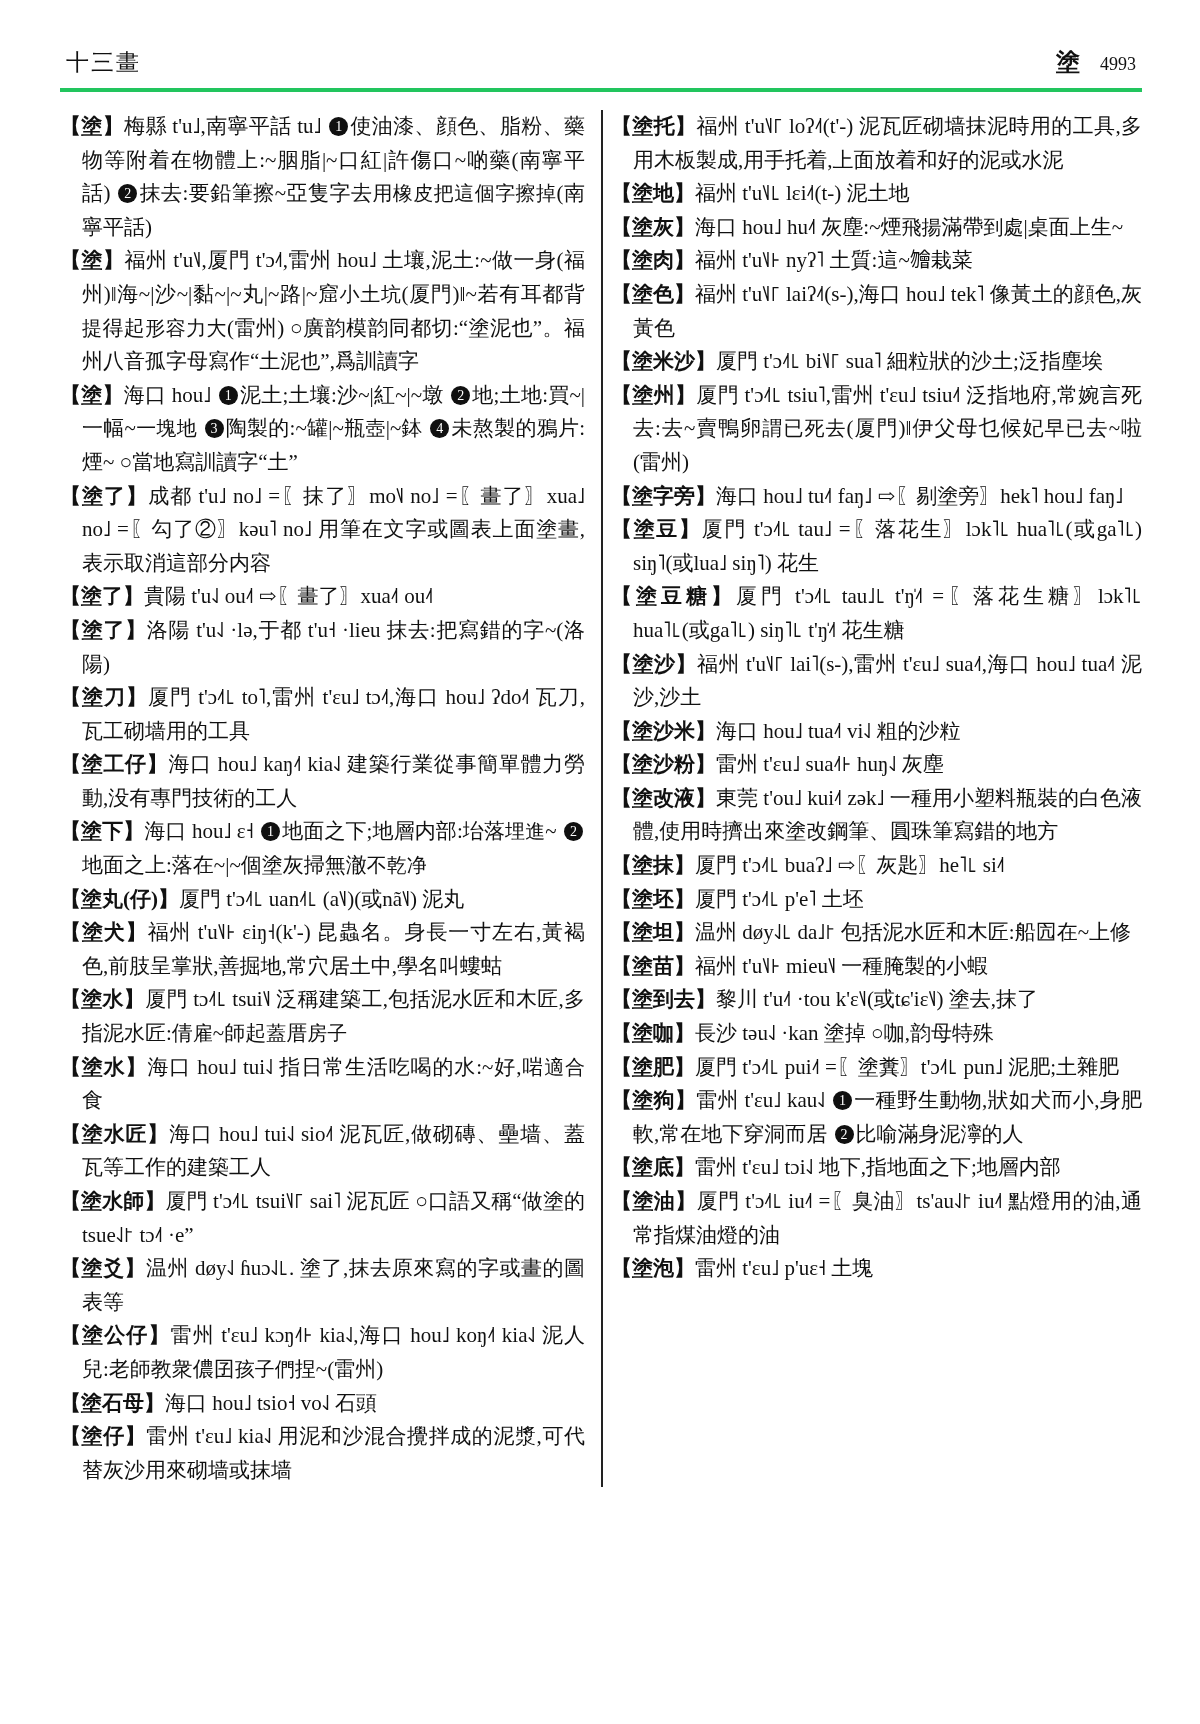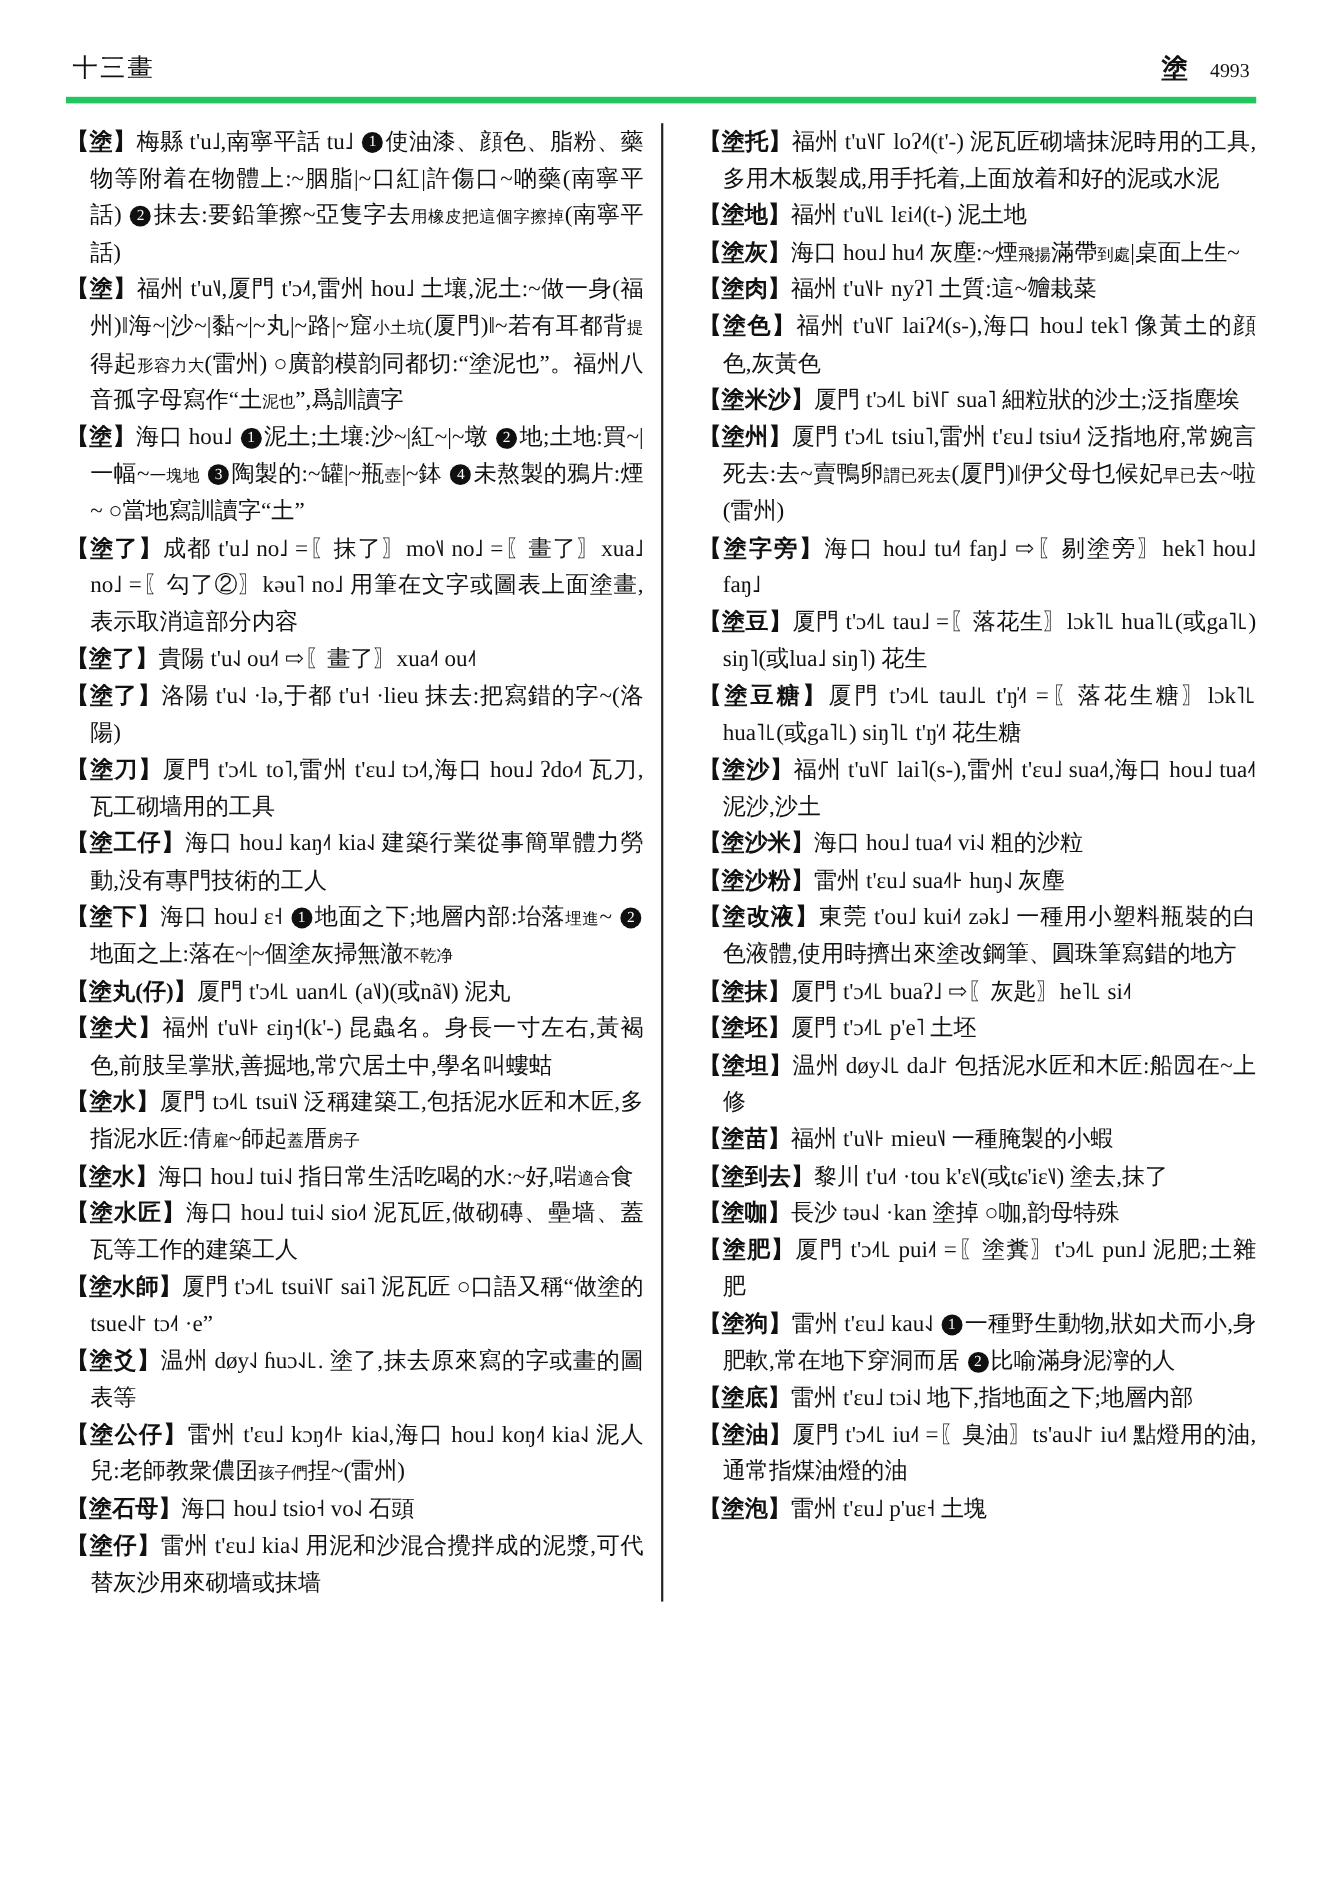--- a/index.html
+++ b/index.html
@@ -4,42 +4,42 @@
 <style>
   html,body{margin:0;padding:0;}
   body{
     width:1200px;height:1724px;
     background:#ffffff;color:#111;
     font-family:"Liberation Serif","DejaVu Serif",serif;
     overflow:hidden;
   }
   .sheet{padding:46px 58px 30px 60px;}
   .page-header{
-    display:flex;justify-content:space-between;align-items:flex-start;
+    display:flex;justify-content:space-between;align-items:center;
     padding:0 6px 10px 6px;
-    border-bottom:6px solid #22c55e;
+    border-bottom:4px solid #22c55e;
   }
   .section-label{font-size:23px;letter-spacing:2px;}
   .header-right{display:flex;align-items:baseline;gap:20px;}
   .page-headword{font-size:24px;font-weight:bold;}
   .page-number{font-size:18px;font-family:"Liberation Serif","DejaVu Serif",serif;}
   .cols{display:flex;margin-top:18px;}
   .col{width:50%;box-sizing:border-box;}
   .col-left{padding-right:16px;}
-  .col-right{border-left:2px solid #222;padding-left:32px;}
+  .col-right{border-left:2px solid #222;padding-left:8px;}
   .entry{
     margin:0;
     font-size:21px;
     line-height:1.6;
     text-align:justify;
     padding-left:22px;
     text-indent:-22px;
   }
   .hw{font-weight:bold;}
-  .gloss{font-size:15px;}
+  .gloss{font-size:20px;}
   .cnum{
     display:inline-block;
     width:19px;height:19px;line-height:19px;
     border-radius:50%;
     background:#101010;color:#fff;
     font-size:14px;text-align:center;
     text-indent:0;
     vertical-align:2px;
     margin:0 2px;
   }

